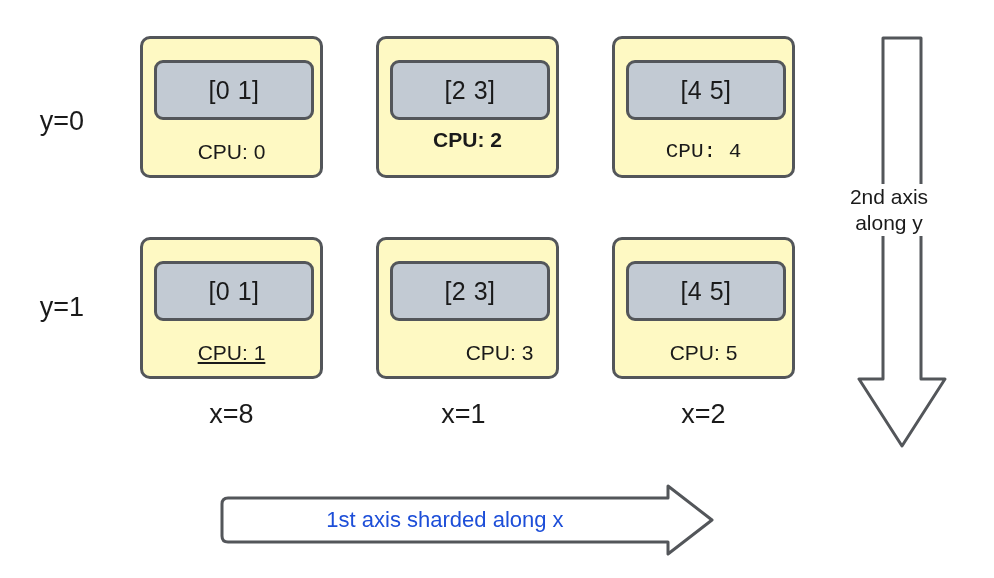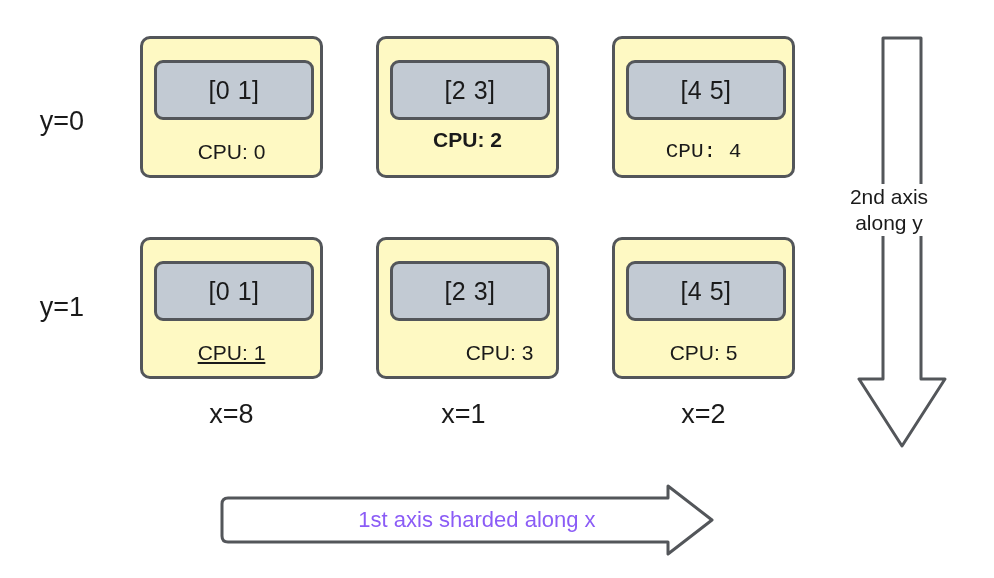--- a/index.html
+++ b/index.html
@@ -75,23 +75,22 @@
   .arrow-outline {
     fill: #ffffff;
     stroke: #53565a;
     stroke-width: 3;
     stroke-linejoin: round;
   }
   .h-arrow-text {
     position: absolute;
     text-align: center;
     font-size: 22px;
-    color: #8b5cf6;
+    color: #1d4ed8;
     line-height: 26px;
-    margin-left: 32px;
   }
   .v-arrow-text {
     position: absolute;
     text-align: center;
     font-size: 21px;
     color: #1a1a1a;
     line-height: 26px;
     background: #ffffff;
   }
 </style>

